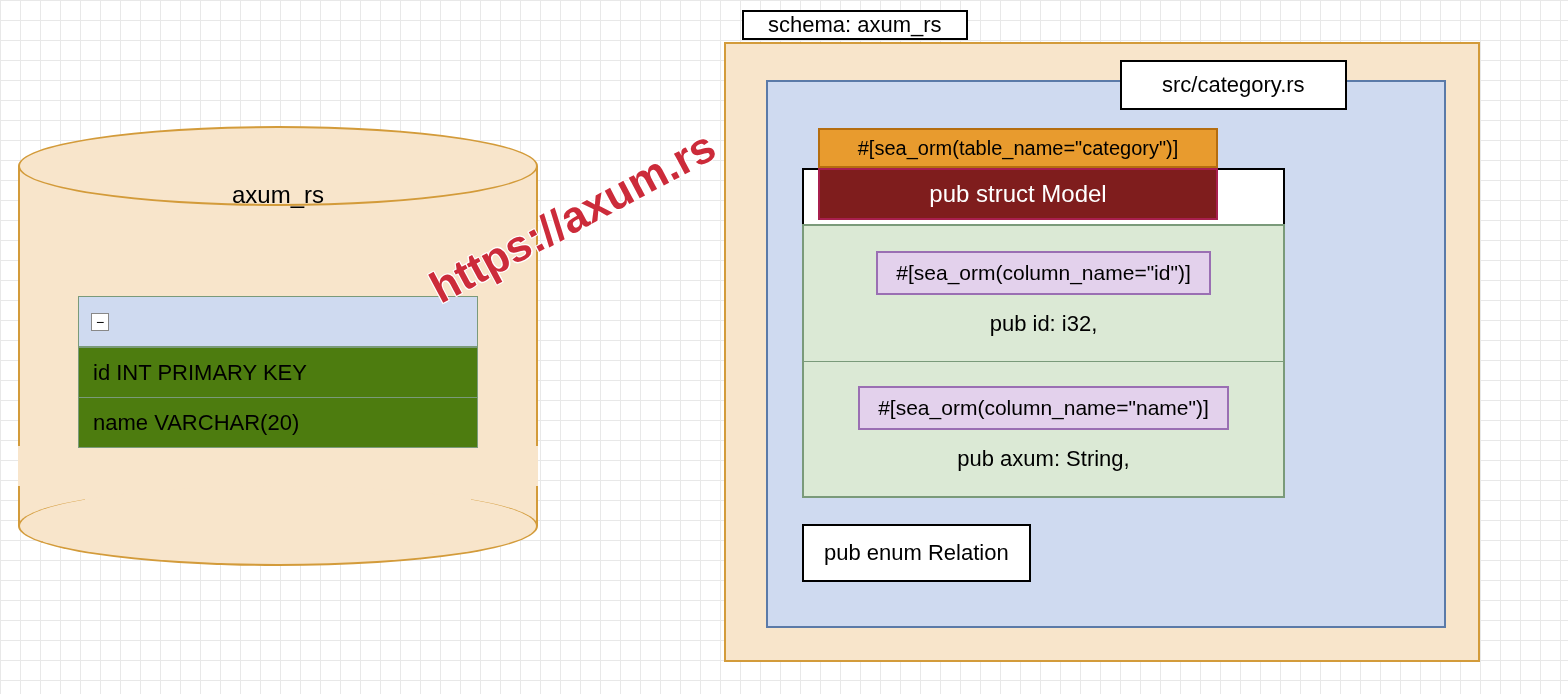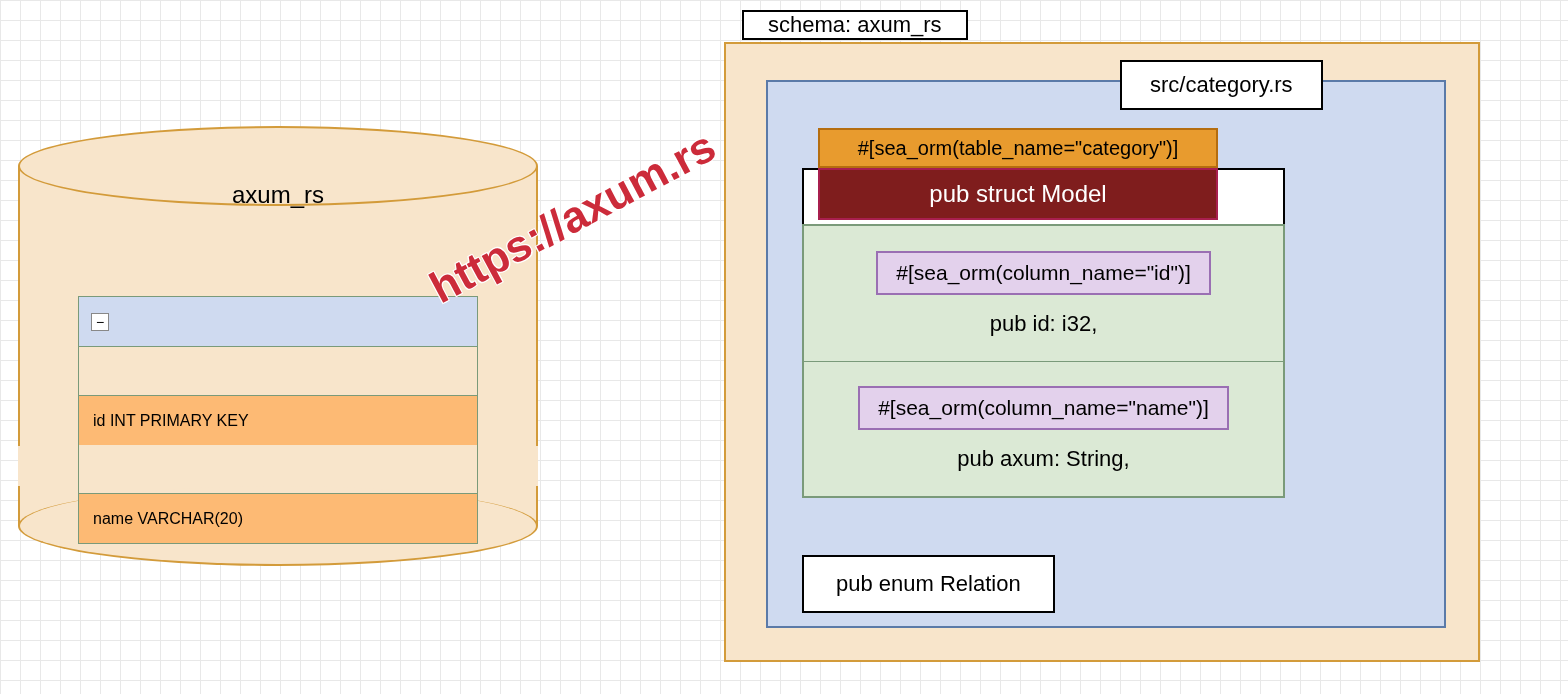--- a/index.html
+++ b/index.html
@@ -90,28 +90,27 @@
     align-items: center;
     justify-content: center;
     font-size: 14px;
     line-height: 1;
   }
   .db-table-title {
     flex: 1;
     text-align: center;
   }
   .db-row {
-    background: #fdba74;
+    background: #4d7c0f;
     border-top: 1px solid #7a9a7a;
     height: 50px;
     display: flex;
     align-items: center;
     padding-left: 14px;
-    font-size: 16px;
-    margin-top: 48px;
+    font-size: 22px;
   }
   .db-row:first-of-type { border-top: none; }
   
   .schema-box {
     position: absolute;
     left: 724px; top: 42px;
     width: 756px; height: 620px;
     background: #f8e5cb;
     border: 2px solid #d39b3a;
   }
@@ -129,21 +128,21 @@
     left: 766px; top: 80px;
     width: 680px; height: 548px;
     background: #cfdaf0;
     border: 2px solid #5b7aa8;
   }
   .src-label {
     position: absolute;
     left: 1120px; top: 60px;
     background: #fff;
     border: 2px solid #000;
-    padding: 10px 28px;
+    padding: 10px 40px;
     font-size: 22px;
   }
   
   .anno-table {
     position: absolute;
     left: 818px; top: 128px;
     width: 400px; height: 40px;
     background: #e89b2e;
     border: 2px solid #b56d0f;
     color: #000;
@@ -196,23 +195,22 @@
     border: 2px solid #9a6fb3;
     padding: 8px 18px;
     font-size: 21px;
   }
   
   .enum-box {
     position: absolute;
     left: 802px; top: 524px;
     background: #fff;
     border: 2px solid #000;
-    padding: 14px 32px;
-    font-size: 22px;
-    margin-top: 31px;
+    padding: 14px 20px;
+    font-size: 22px;
   }
   
   .watermark {
     position: absolute;
     left: 415px; top: 192px;
     font-size: 44px;
     font-weight: bold;
     color: #cc2b3a;
     transform: rotate(-28deg);
     text-shadow: 1px 1px 0 #fff, -1px -1px 0 #fff, 1px -1px 0 #fff, -1px 1px 0 #fff;

